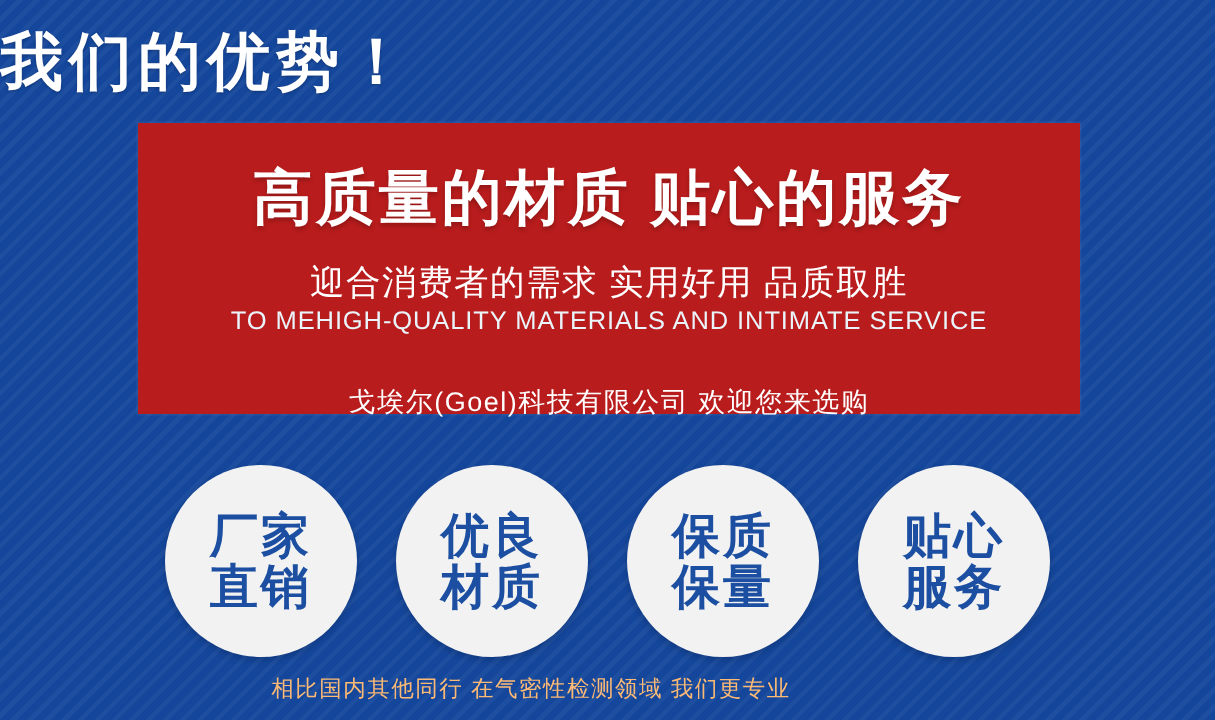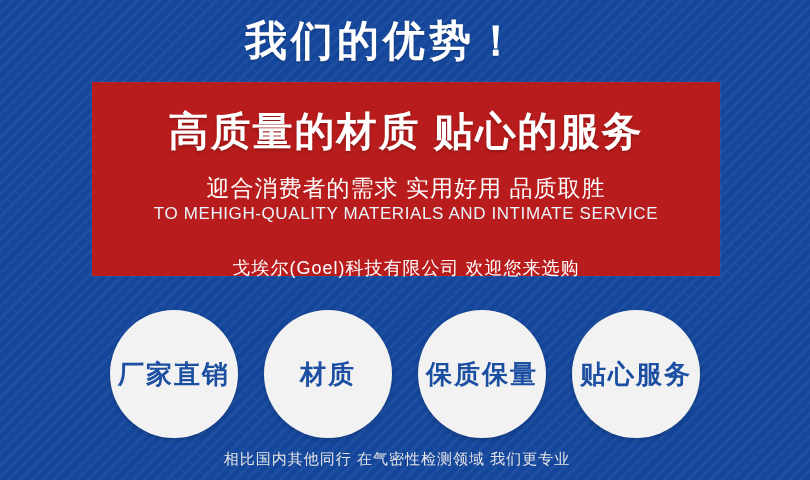--- a/index.html
+++ b/index.html
@@ -17,21 +17,21 @@
     background-image:repeating-linear-gradient(135deg,
         rgba(255,255,255,0.045) 0px,
         rgba(255,255,255,0.045) 3px,
         rgba(0,0,0,0) 3px,
         rgba(0,0,0,0) 8px);
   }
   .content{position:absolute;inset:0;}
 
   .headline{
     position:absolute;top:14px;left:0;width:766px;
-    text-align:center;
+    text-align:left;
     color:#ffffff;
     font-size:42px;
     font-weight:bold;
     letter-spacing:4px;
     line-height:54px;
     text-shadow:0 1px 2px rgba(0,0,0,0.25);
   }
 
   .panel{
     position:absolute;
@@ -69,38 +69,37 @@
   .circles{
     position:absolute;
     top:310px;left:0;width:810px;
     display:flex;
     justify-content:center;
     gap:26px;
   }
   .circle{
     width:128px;height:128px;border-radius:50%;
     background:#f2f2f2;
-    display:flex;flex-direction:row;
+    display:flex;flex-direction:column;
     align-items:center;justify-content:center;
     color:#1c4fa1;
-    font-size:26px;font-weight:bold;
+    font-size:32px;font-weight:bold;
     line-height:34px;
     letter-spacing:2px;
     box-shadow:0 2px 5px rgba(0,0,0,0.18);
   }
   .circle span{display:block;}
 
   .footnote{
     position:absolute;
     top:450px;left:0;width:708px;
     text-align:center;
-    color:#e5e5e5;
+    color:#fdba74;
     font-size:15px;
     letter-spacing:1px;
-    padding-left:43px;
   }
 </style>
 </head>
 <body>
 
 <div class="bg"></div>
 
 <div class="content">
 
   <div class="headline">我们的优势！</div>
@@ -111,20 +110,21 @@
     <div class="panel-l3">TO MEHIGH-QUALITY MATERIALS AND INTIMATE SERVICE</div>
     <div class="panel-l4">戈埃尔(Goel)科技有限公司  欢迎您来选购</div>
   </div>
 
   <div class="circles">
     <div class="circle">
       <span>厂家</span>
       <span>直销</span>
     </div>
     <div class="circle">
+      <span>优良</span>
       <span>材质</span>
     </div>
     <div class="circle">
       <span>保质</span>
       <span>保量</span>
     </div>
     <div class="circle">
       <span>贴心</span>
       <span>服务</span>
     </div>

